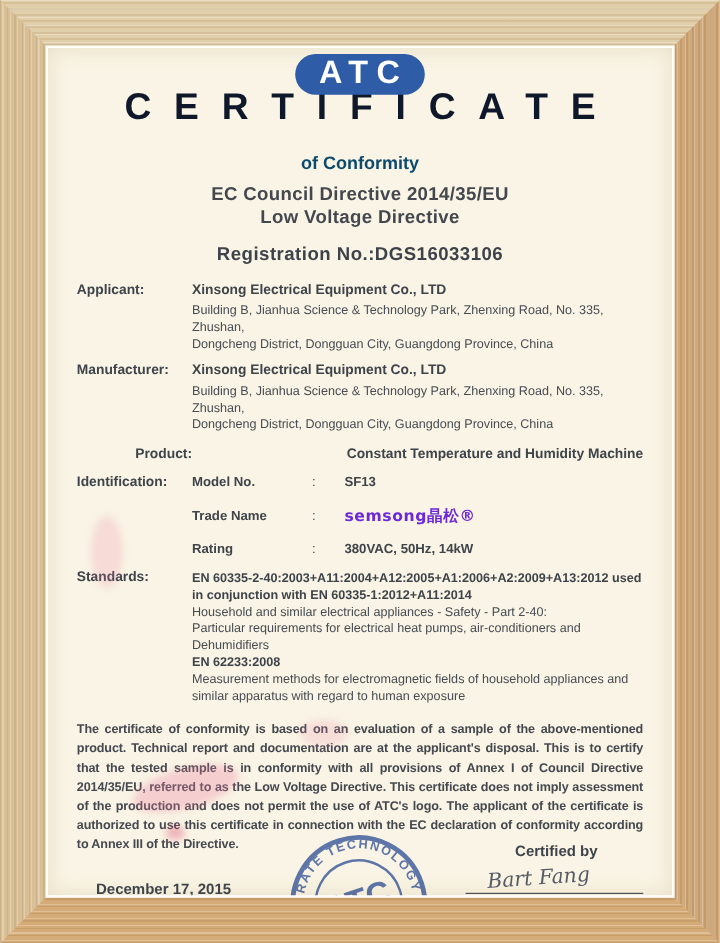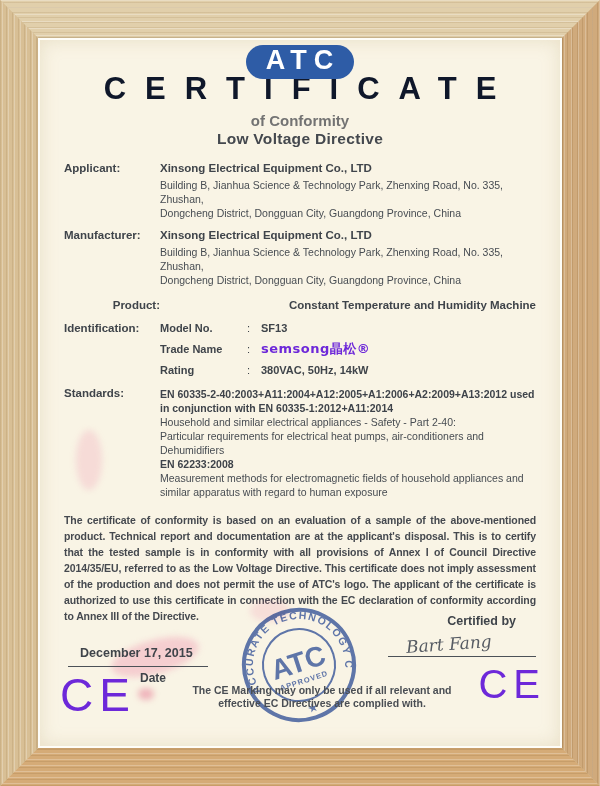--- a/index.html
+++ b/index.html
@@ -38,49 +38,49 @@
   .sm1 { left:70px; top:600px; width:90px; height:34px; background:rgba(236,120,160,.30); transform:rotate(-15deg);}
   .sm2 { left:36px; top:390px; width:26px; height:60px; background:rgba(236,120,160,.20); }
   .sm3 { left:210px; top:560px; width:40px; height:22px; background:rgba(236,120,160,.18); }
   .sm4 { left:98px; top:648px; width:16px; height:12px; background:rgba(220,60,110,.35); }
 
   .logo-pill { margin:3px auto 0; width:max-content; background:#2e5ca6; color:#fff;
     font-weight:bold; font-size:27px; letter-spacing:7px; padding:0 14px 3px 20px;
     border-radius:22px; position:relative; z-index:2; }
   .title { text-align:center; font-weight:bold; font-size:31px; letter-spacing:19px; padding-left:19px;
     margin-top:-8px; color:#0f172a; white-space:nowrap; }
-  .subtitle { text-align:center; font-weight:bold; font-size:15px; margin-top:5px; color:#737373; }
+  .subtitle { text-align:center; font-weight:bold; font-size:15px; margin-top:21px; color:#0c4a6e; }
   .directive { text-align:center; font-weight:bold; font-size:15.5px; line-height:19px; color:#44484e; letter-spacing:.3px; }
   .directive.first { margin-top:8px; }
   .registration { text-align:center; font-weight:bold; font-size:15.5px; margin-top:13px; color:#3e434a; letter-spacing:.4px; }
 
   .row { display:grid; grid-template-columns:96px 1fr; font-size:10.5px; }
   .row.applicant { margin-top:14px; }
   .row.manufacturer { margin-top:9px; }
   .row.product { margin-top:12px;text-align:right; }
   .row.identification { margin-top:11px; }
   .row.standards { margin-top:11px; }
   .lbl { font-weight:bold; font-size:11.5px; }
   .company { font-weight:bold; font-size:11.5px; }
   .addr { font-size:10.5px; line-height:14px; margin-top:4px; color:#474c52; }
 
-  .id-grid { display:grid; grid-template-columns:87px 14px 1fr; row-gap:6px; align-items:center; }
+  .id-grid { display:grid; grid-template-columns:87px 14px 1fr; row-gap:6px; align-items:center;gap:13px; }
   .id-key { font-weight:bold; font-size:11px; }
   .id-sep { font-size:11px; }
   .id-val { font-weight:bold; font-size:11px; }
   .trade-logo { font-weight:bold; font-size:13px; color:#6d28d9; letter-spacing:.5px; font-family:"DejaVu Sans", sans-serif; }
 
   .std-lines { font-size:10.5px; line-height:14px; color:#474c52; }
   .std-bold { font-weight:bold; color:#3e434a; }
 
   .paragraph { margin-top:13px; font-size:10.5px; font-weight:bold; line-height:16px;
     text-align:justify; color:#45494f; letter-spacing:-0.1px; }
 
   .bottom { position:relative; margin-top:2px; height:134px; }
-  .certified { position:absolute; right:20px; top:-12px; font-weight:bold; font-size:12.5px; }
+  .certified { position:absolute; right:38px; top:-12px; font-weight:bold; font-size:12.5px; }
   .signature { position:absolute; right:44px; top:8px; font-family:"DejaVu Serif", serif; font-style:italic;
     font-size:17px; color:#565b63; transform:rotate(-4deg); }
   .sig-line { position:absolute; right:0; top:30px; width:148px; border-top:1.5px solid #4c5157; }
   .date-value { position:absolute; left:16px; top:20px; font-weight:bold; font-size:12.5px; }
   .date-line { position:absolute; left:4px; top:40px; width:140px; border-top:1.5px solid #4c5157; }
   .date-label { position:absolute; left:64px; top:45px; font-weight:bold; font-size:12px;padding-left:12px; }
 
   .stamp { position:absolute; left:173px; top:-23px; width:124px; height:124px;
     transform:rotate(-18deg); opacity:.88; mix-blend-mode:multiply; }
 
@@ -102,21 +102,23 @@
 
   <div class="paper">
     <div class="smudge sm1"></div>
     <div class="smudge sm2"></div>
     <div class="smudge sm3"></div>
     <div class="smudge sm4"></div>
 
     <div class="logo-pill">ATC</div>
     <div class="title">CERTIFICATE</div>
     <div class="subtitle">of Conformity</div>
+    <div class="directive first">EC Council Directive 2014/35/EU</div>
     <div class="directive">Low Voltage Directive</div>
+    <div class="registration">Registration No.:DGS16033106</div>
 
     <div class="row applicant">
       <div class="lbl">Applicant:</div>
       <div>
         <div class="company">Xinsong Electrical Equipment Co., LTD</div>
         <div class="addr">
           <div>Building B, Jianhua Science &amp; Technology Park, Zhenxing Road, No. 335, Zhushan,</div>
           <div>Dongcheng District, Dongguan City, Guangdong Province, China</div>
         </div>
       </div>

